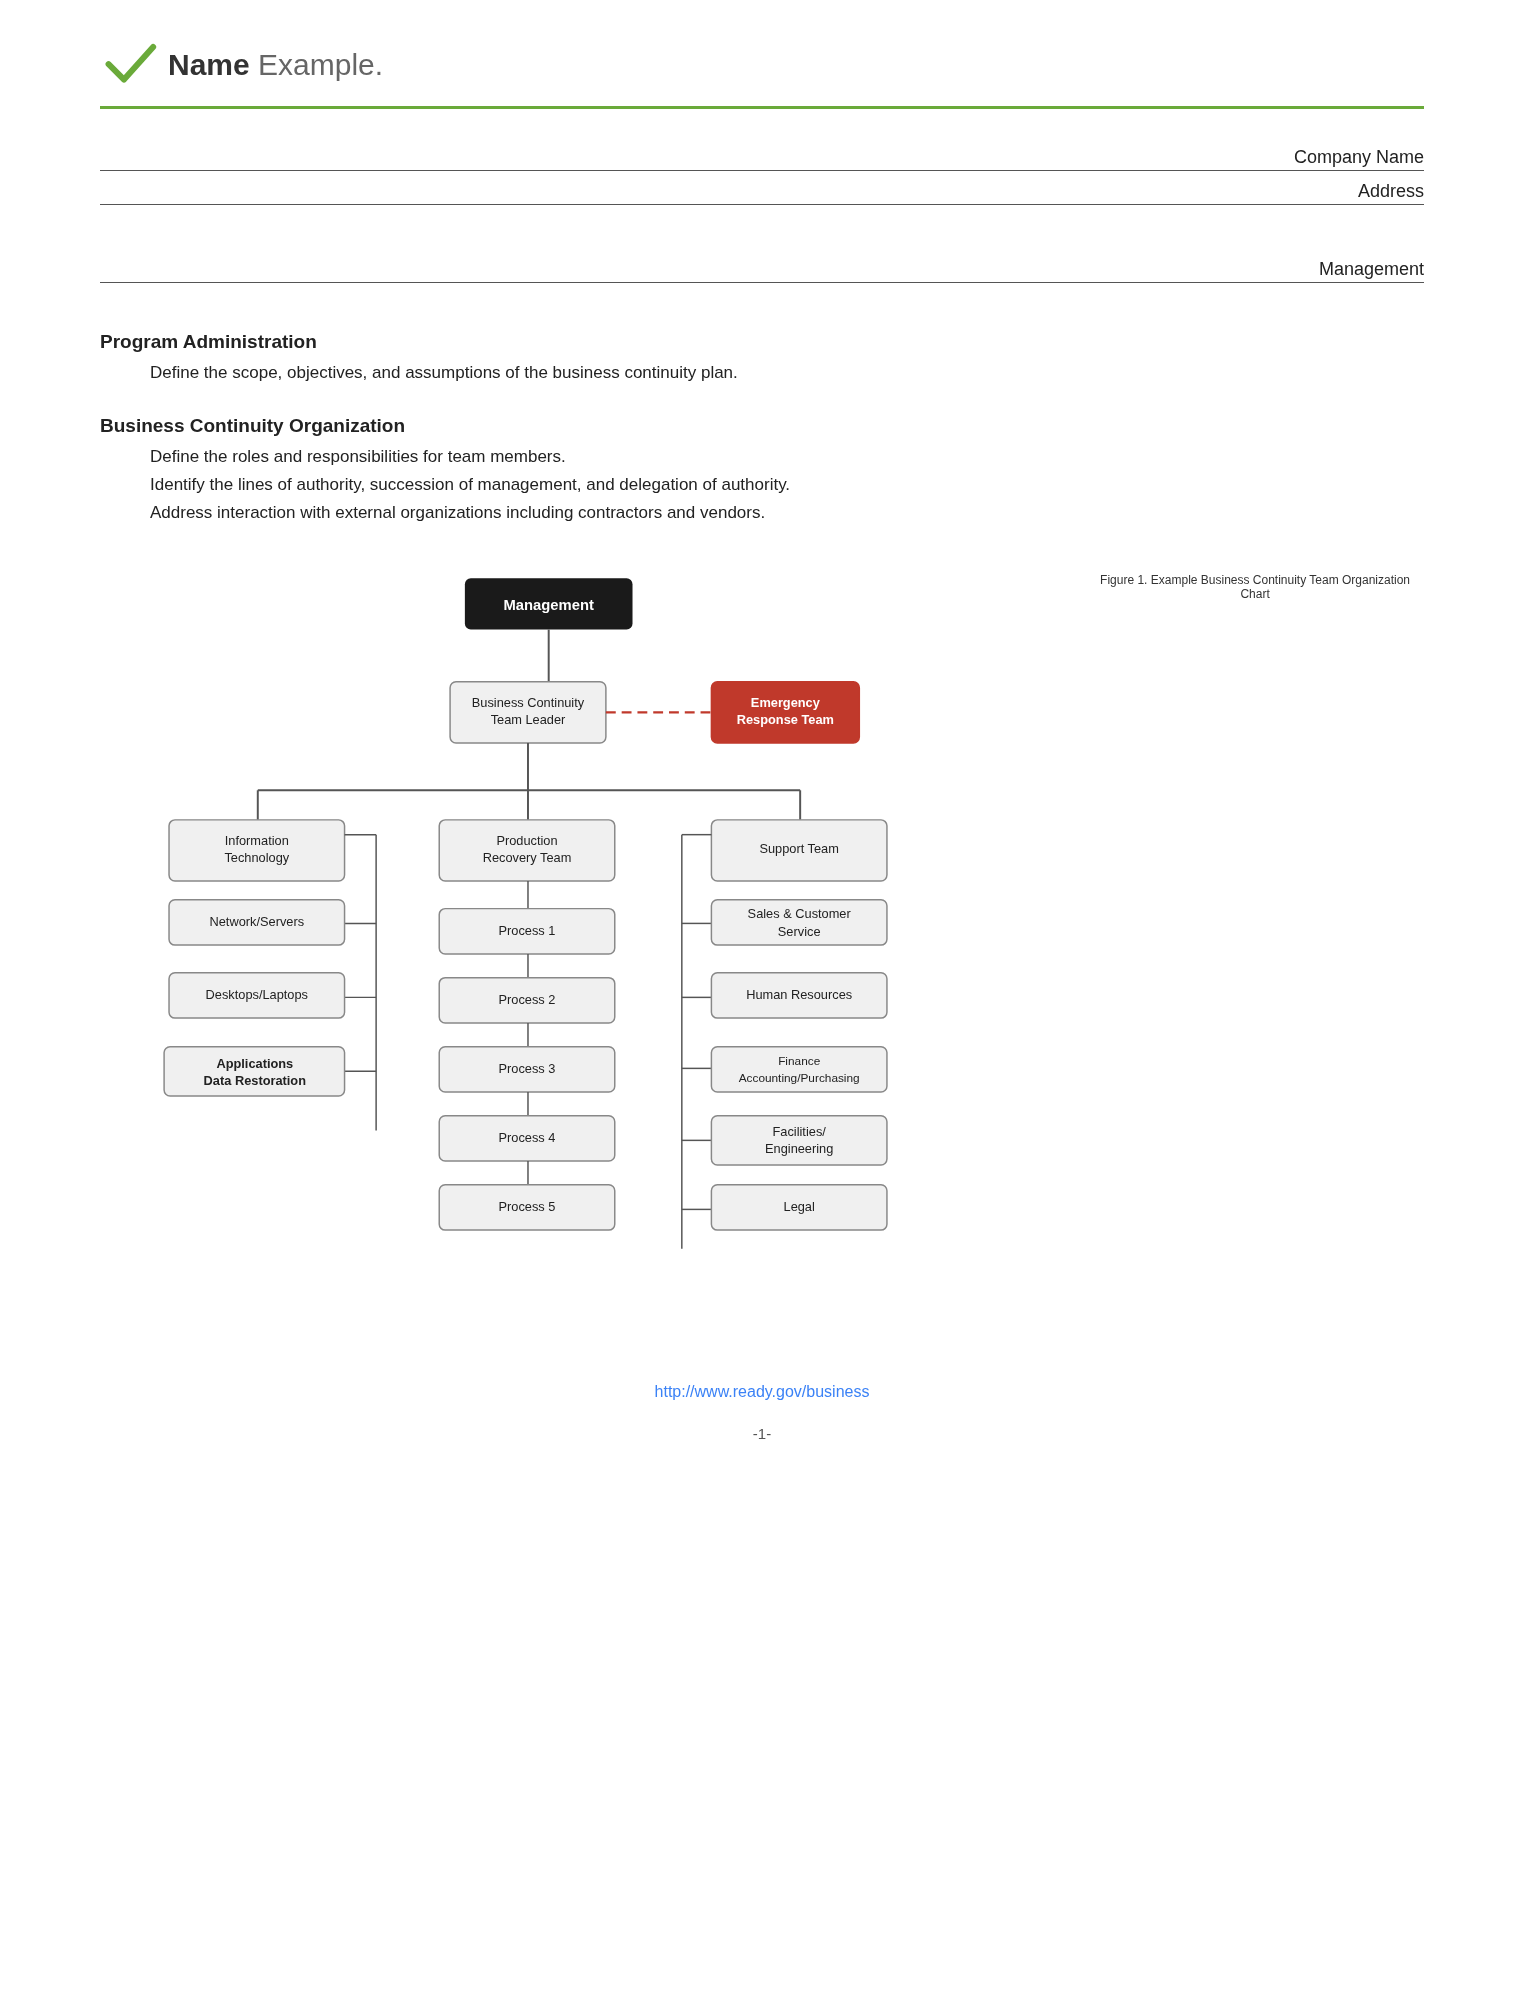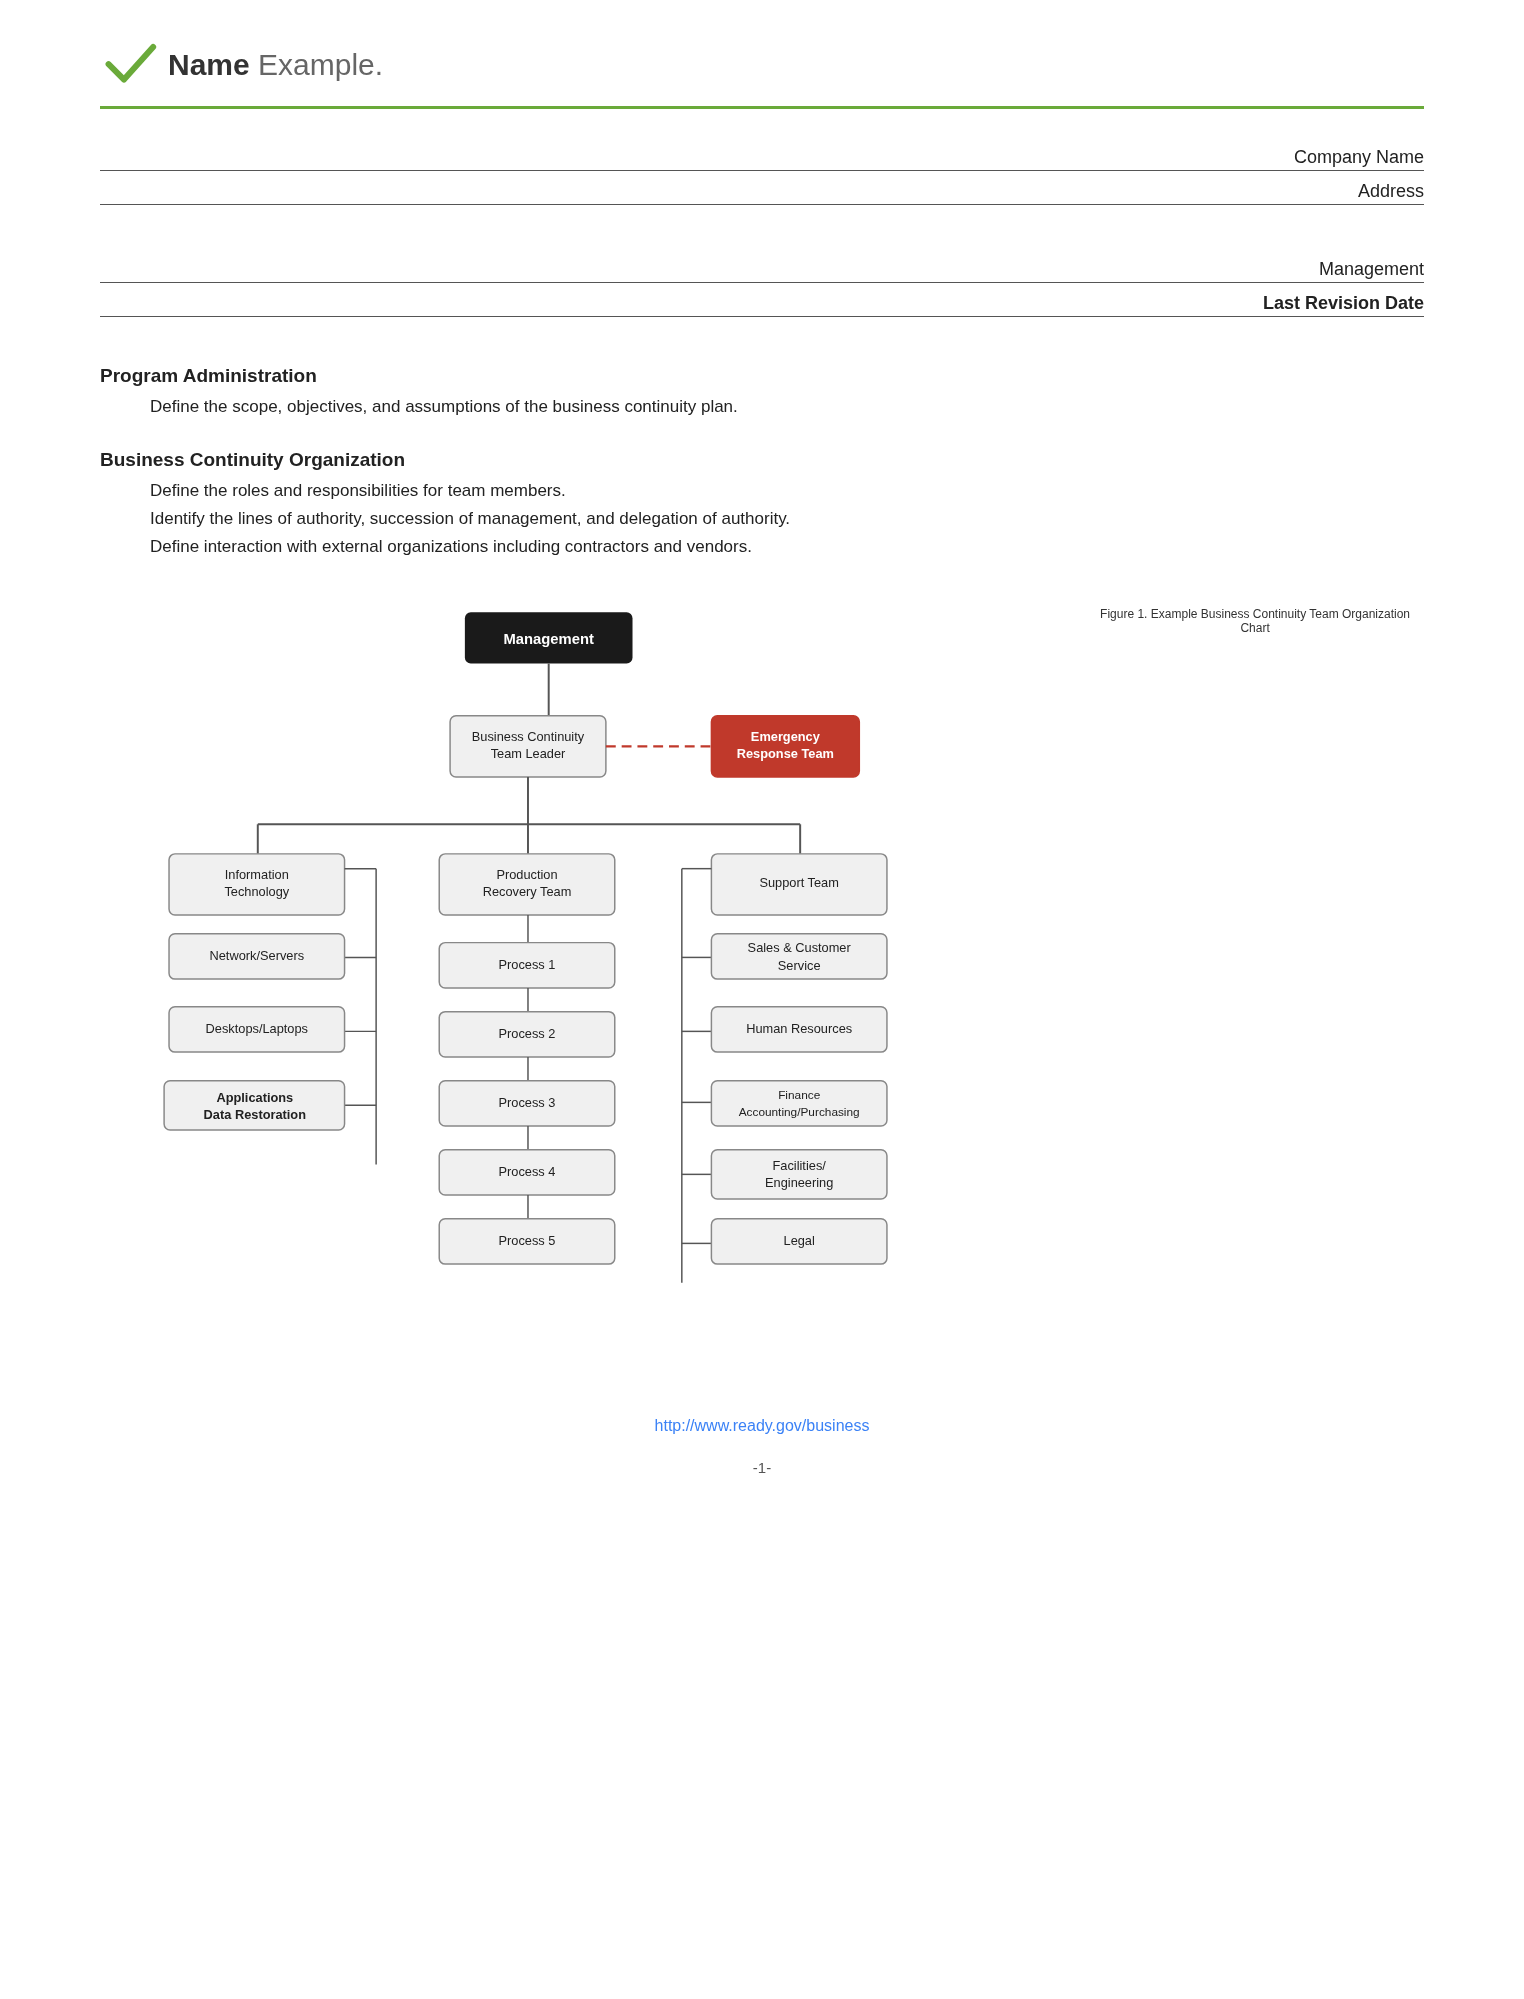--- a/index.html
+++ b/index.html
@@ -140,40 +140,37 @@
       <div class="field-label">Address</div>
     </div>
   </div>
 
   <div class="spacer"></div>
 
   <div class="form-section">
     <div class="form-field">
       <div class="field-label">Management</div>
     </div>
-    <div class="form-field">
-      <div class="field-label bold">Last Revision Date</div>
-    </div>
   </div>
 
   <div class="spacer"></div>
 
   <div class="section">
     <div class="section-title">Program Administration</div>
     <div class="section-body">
       <div>Define the scope, objectives, and assumptions of the business continuity plan.</div>
     </div>
   </div>
 
   <div class="section">
     <div class="section-title">Business Continuity Organization</div>
     <div class="section-body">
       <div>Define the roles and responsibilities for team members.</div>
       <div>Identify the lines of authority, succession of management, and delegation of authority.</div>
-      <div>Define interaction with external organizations including contractors and vendors.</div>
+      <div>Address interaction with external organizations including contractors and vendors.</div>
     </div>
   </div>
 
   <div class="org-chart-container">
     <svg width="1000" height="780" viewBox="0 0 1000 780" xmlns="http://www.w3.org/2000/svg" style="font-family: Arial, sans-serif;">
 
       <rect x="370" y="10" width="170" height="52" rx="6" ry="6" fill="#1a1a1a"></rect>
       <text x="455" y="42" text-anchor="middle" fill="white" font-size="15" font-weight="bold">Management</text>
 
       <line x1="455" y1="62" x2="455" y2="115" stroke="#555" stroke-width="2"></line>

